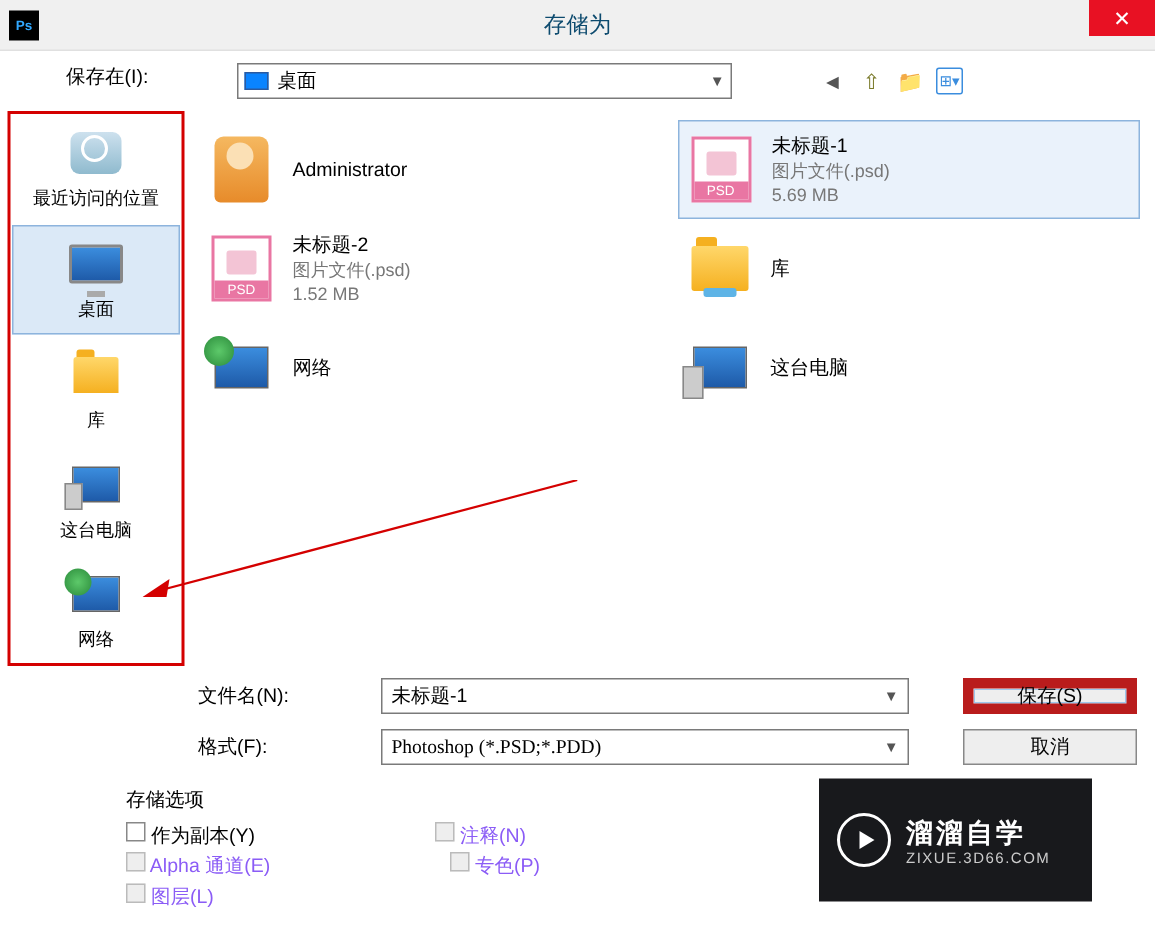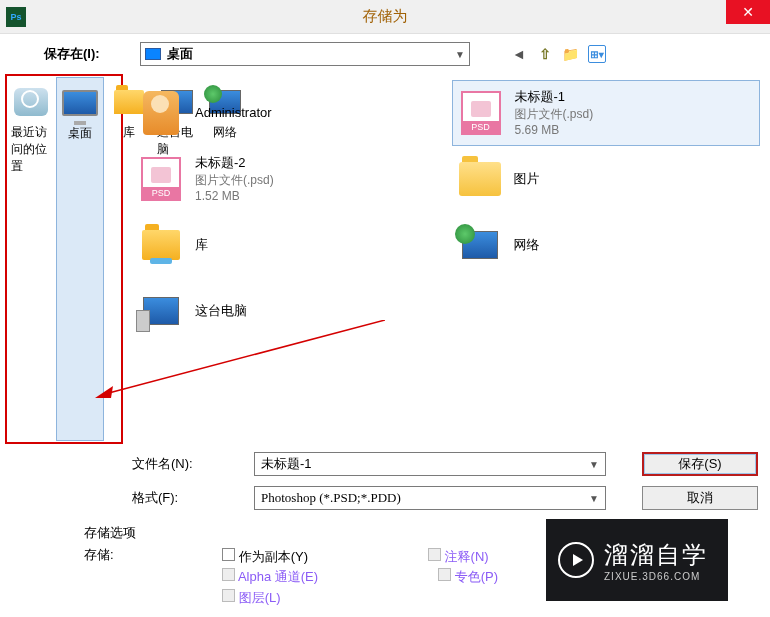--- a/index.html
+++ b/index.html
@@ -1,36 +1,36 @@
 <!DOCTYPE html>
 <html><head>
 <meta charset="utf-8">
 <style>
 * { box-sizing: border-box; margin: 0; padding: 0; font-family: "Microsoft YaHei", "SimSun", sans-serif; }
 body { background: #fff; width: 770px; height: 617px; position: relative; overflow: hidden; }
 
 
 .titlebar { height: 34px; background: #f0f0f0; display: flex; align-items: center; position: relative; border-bottom: 1px solid #e0e0e0; }
-.ps-icon { width: 20px; height: 20px; margin-left: 6px; background: #14532d; display: flex; align-items: center; justify-content: center; font-size: 9px; font-weight: bold; color: #31a8ff; }
-.titlebar-text { position: absolute; left: 50%; transform: translateX(-50%); font-size: 15px; color: #a16207; }
+.ps-icon { width: 20px; height: 20px; margin-left: 6px; background: #000000; display: flex; align-items: center; justify-content: center; font-size: 9px; font-weight: bold; color: #31a8ff; }
+.titlebar-text { position: absolute; left: 50%; transform: translateX(-50%); font-size: 15px; color: #0c4a6e; }
 .close-btn { position: absolute; right: 0; top: 0; width: 44px; height: 24px; background: #e81123; color: #fff; display: flex; align-items: center; justify-content: center; font-size: 14px; cursor: pointer; }
 
 
-.savein-row { display: flex; align-items: center; padding: 8px 10px 8px 44px; gap: 10px; font-weight: bold; }
+.savein-row { display: flex; padding: 8px 10px 8px 44px; gap: 28px; }
 .savein-label { font-size: 13px; min-width: 86px; }
 .savein-combo { flex: 0 0 330px; height: 24px; border: 1px solid #7a7a7a; display: flex; align-items: center; padding: 0 4px; background: #fff; }
 .savein-combo .mini-monitor { width: 16px; height: 12px; background: #0a84ff; border: 1px solid #2b5aa0; margin-right: 6px; }
 .savein-combo-text { flex: 1; font-size: 13px; }
 .savein-arrow { font-size: 10px; color: #555; }
 .toolbar-icons { display: flex; gap: 8px; margin-left: 30px; align-items: center; }
 .tb-icon { width: 18px; height: 18px; display: flex; align-items: center; justify-content: center; font-size: 14px; border-radius: 2px; }
 
 
 .main { display: flex; }
-.places { width: 118px; border: 2px solid #d40000; margin-left: 5px; background: #fff; display: flex; flex-direction: row; height: 370px; }
+.places { width: 118px; border: 2px solid #d40000; margin-left: 5px; background: #fff; display: flex; flex-direction: column; height: 370px; }
 .place-item { display: flex; flex-direction: column; align-items: center; padding: 8px 4px; font-size: 12px; cursor: pointer; }
 .place-item.sel { background: #dbe9f7; border: 1px solid #8db4dd; margin: 1px; padding: 7px 3px; }
 .place-icon { width: 40px; height: 36px; margin-bottom: 4px; display: flex; align-items: center; justify-content: center; position: relative; }
 .icon-recent { background: linear-gradient(#cde1ee,#8fbace); border-radius: 6px; width: 34px; height: 28px; }
 .icon-recent::after { content:""; position:absolute; width:14px; height:14px; border:2px solid #fff; border-radius:50%; top:6px; left:10px; }
 .icon-desktop { width: 36px; height: 26px; background: linear-gradient(#3b8dde,#1e5aa8); border: 2px solid #888; border-radius: 2px; }
 .icon-desktop::after { content:""; position:absolute; bottom:-4px; left:14px; width:12px; height:4px; background:#aaa; }
 .icon-lib { width: 30px; height: 24px; background: linear-gradient(#ffd76a,#f5b020); border-radius: 2px 2px 0 0; position:relative; }
 .icon-lib::before { content:""; position:absolute; top:-5px; left:2px; width:12px; height:5px; background:#f5b020; border-radius:2px 2px 0 0; }
 .icon-pc { width: 32px; height: 24px; background: linear-gradient(#3b8dde,#1e5aa8); border: 1px solid #666; position:relative; }
@@ -66,36 +66,36 @@
 
 
 .arrow { position: absolute; left: 95px; top: 320px; width: 290px; height: 80px; pointer-events: none; }
 
 
 .bottom { padding: 8px 12px 8px 132px; display: grid; grid-template-columns: 122px 352px 1fr; row-gap: 10px; align-items: center; }
 .bottom label { font-size: 13px; }
 .field-combo { height: 24px; border: 1px solid #7a7a7a; display: flex; align-items: center; padding: 0 6px; font-size: 13px; background:#fff; }
 .field-combo .arrow-dn { margin-left:auto; font-size:10px; color:#555; }
 .btn { height: 24px; border: 1px solid #888; background: #eee; font-size: 13px; display: flex; align-items: center; justify-content: center; cursor: pointer; width: 116px; margin-left: auto; }
-.btn.primary { border: 2px solid #b91c1c; box-shadow: 0 0 0 1px #9ec6ea inset; }
+.btn.primary { border: 7px solid #b91c1c; box-shadow: 0 0 0 1px #9ec6ea inset; }
 
 
 .options { padding: 6px 12px 6px 84px; font-size: 13px; }
 .options .hdr { margin-bottom: 4px; }
 .opt-row > span, .opt-lead { display: inline-flex; align-items: center; gap: 4px; }
 .chk { width: 13px; height: 13px; border: 1px solid #888; display:inline-block; }
 .chk.dis { background:#eee; border-color:#bbb; }
 .dis-t { color:#8b5cf6; }
 
 
 .watermark { position: absolute; right: 42px; bottom: 16px; width: 182px; height: 82px; background: #18191c; display: flex; align-items: center; gap: 10px; padding: 10px 12px; }
 .wm-icon { width: 36px; height: 36px; border: 2px solid #fff; border-radius: 50%; display:flex; align-items:center; justify-content:center; }
 .wm-icon::after { content:""; width:0; height:0; border-left:10px solid #fff; border-top:6px solid transparent; border-bottom:6px solid transparent; margin-left:3px; }
 .wm-text { color: #fff; display:flex; flex-direction:column; }
-.wm-text .t1 { font-size: 24px; font-weight: normal; letter-spacing:2px; }
+.wm-text .t1 { font-size: 18px; font-weight: bold; letter-spacing:2px; }
 .wm-text .t2 { font-size: 10px; color:#ccc; letter-spacing:1px; }
 </style>
 </head>
 <body>
 
 <div class="titlebar">
   <div class="ps-icon">Ps</div>
   <div class="titlebar-text">存储为</div>
   <div class="close-btn">✕</div>
 </div>
@@ -174,28 +174,20 @@
           <div class="fi-psd"></div>
         </div>
       <div class="file-meta">
         <span class="name">未标题-2</span>
         <span class="sub">图片文件(.psd)</span>
         <span class="sub">1.52 MB</span>
       </div>
     </div>
     <div class="file-item">
       <div class="file-icon">
-          <div class="fi-folder"></div>
-        </div>
-      <div class="file-meta">
-          <span class="name">图片</span>
-        </div>
-    </div>
-    <div class="file-item">
-      <div class="file-icon">
           <div class="fi-lib"></div>
         </div>
       <div class="file-meta">
           <span class="name">库</span>
         </div>
     </div>
     <div class="file-item">
       <div class="file-icon">
           <div class="fi-net"></div>
         </div>
@@ -231,21 +223,20 @@
   <div class="field-combo">
     <span style="font-family:Liberation Serif, serif">Photoshop (*.PSD;*.PDD)</span>
     <span class="arrow-dn">▼</span>
   </div>
   <div class="btn">取消</div>
 </div>
 
 <div class="options">
   <div class="hdr">存储选项</div>
   <div style="display:flex; align-items:flex-start;">
-    <span class="opt-lead" style="width:138px">存储:</span>
     <div style="flex:1">
       <div style="display:flex; gap:120px; margin:2px 0;">
         <span><span class="chk"></span> <span>作为副本(Y)</span></span>
         <span><span class="chk dis"></span> <span class="dis-t">注释(N)</span></span>
       </div>
       <div style="display:flex; gap:120px; margin:2px 0;">
         <span><span class="chk dis"></span> <span class="dis-t">Alpha 通道(E)</span></span>
         <span><span class="chk dis"></span> <span class="dis-t">专色(P)</span></span>
       </div>
       <div style="display:flex; gap:120px; margin:3px 0;">

